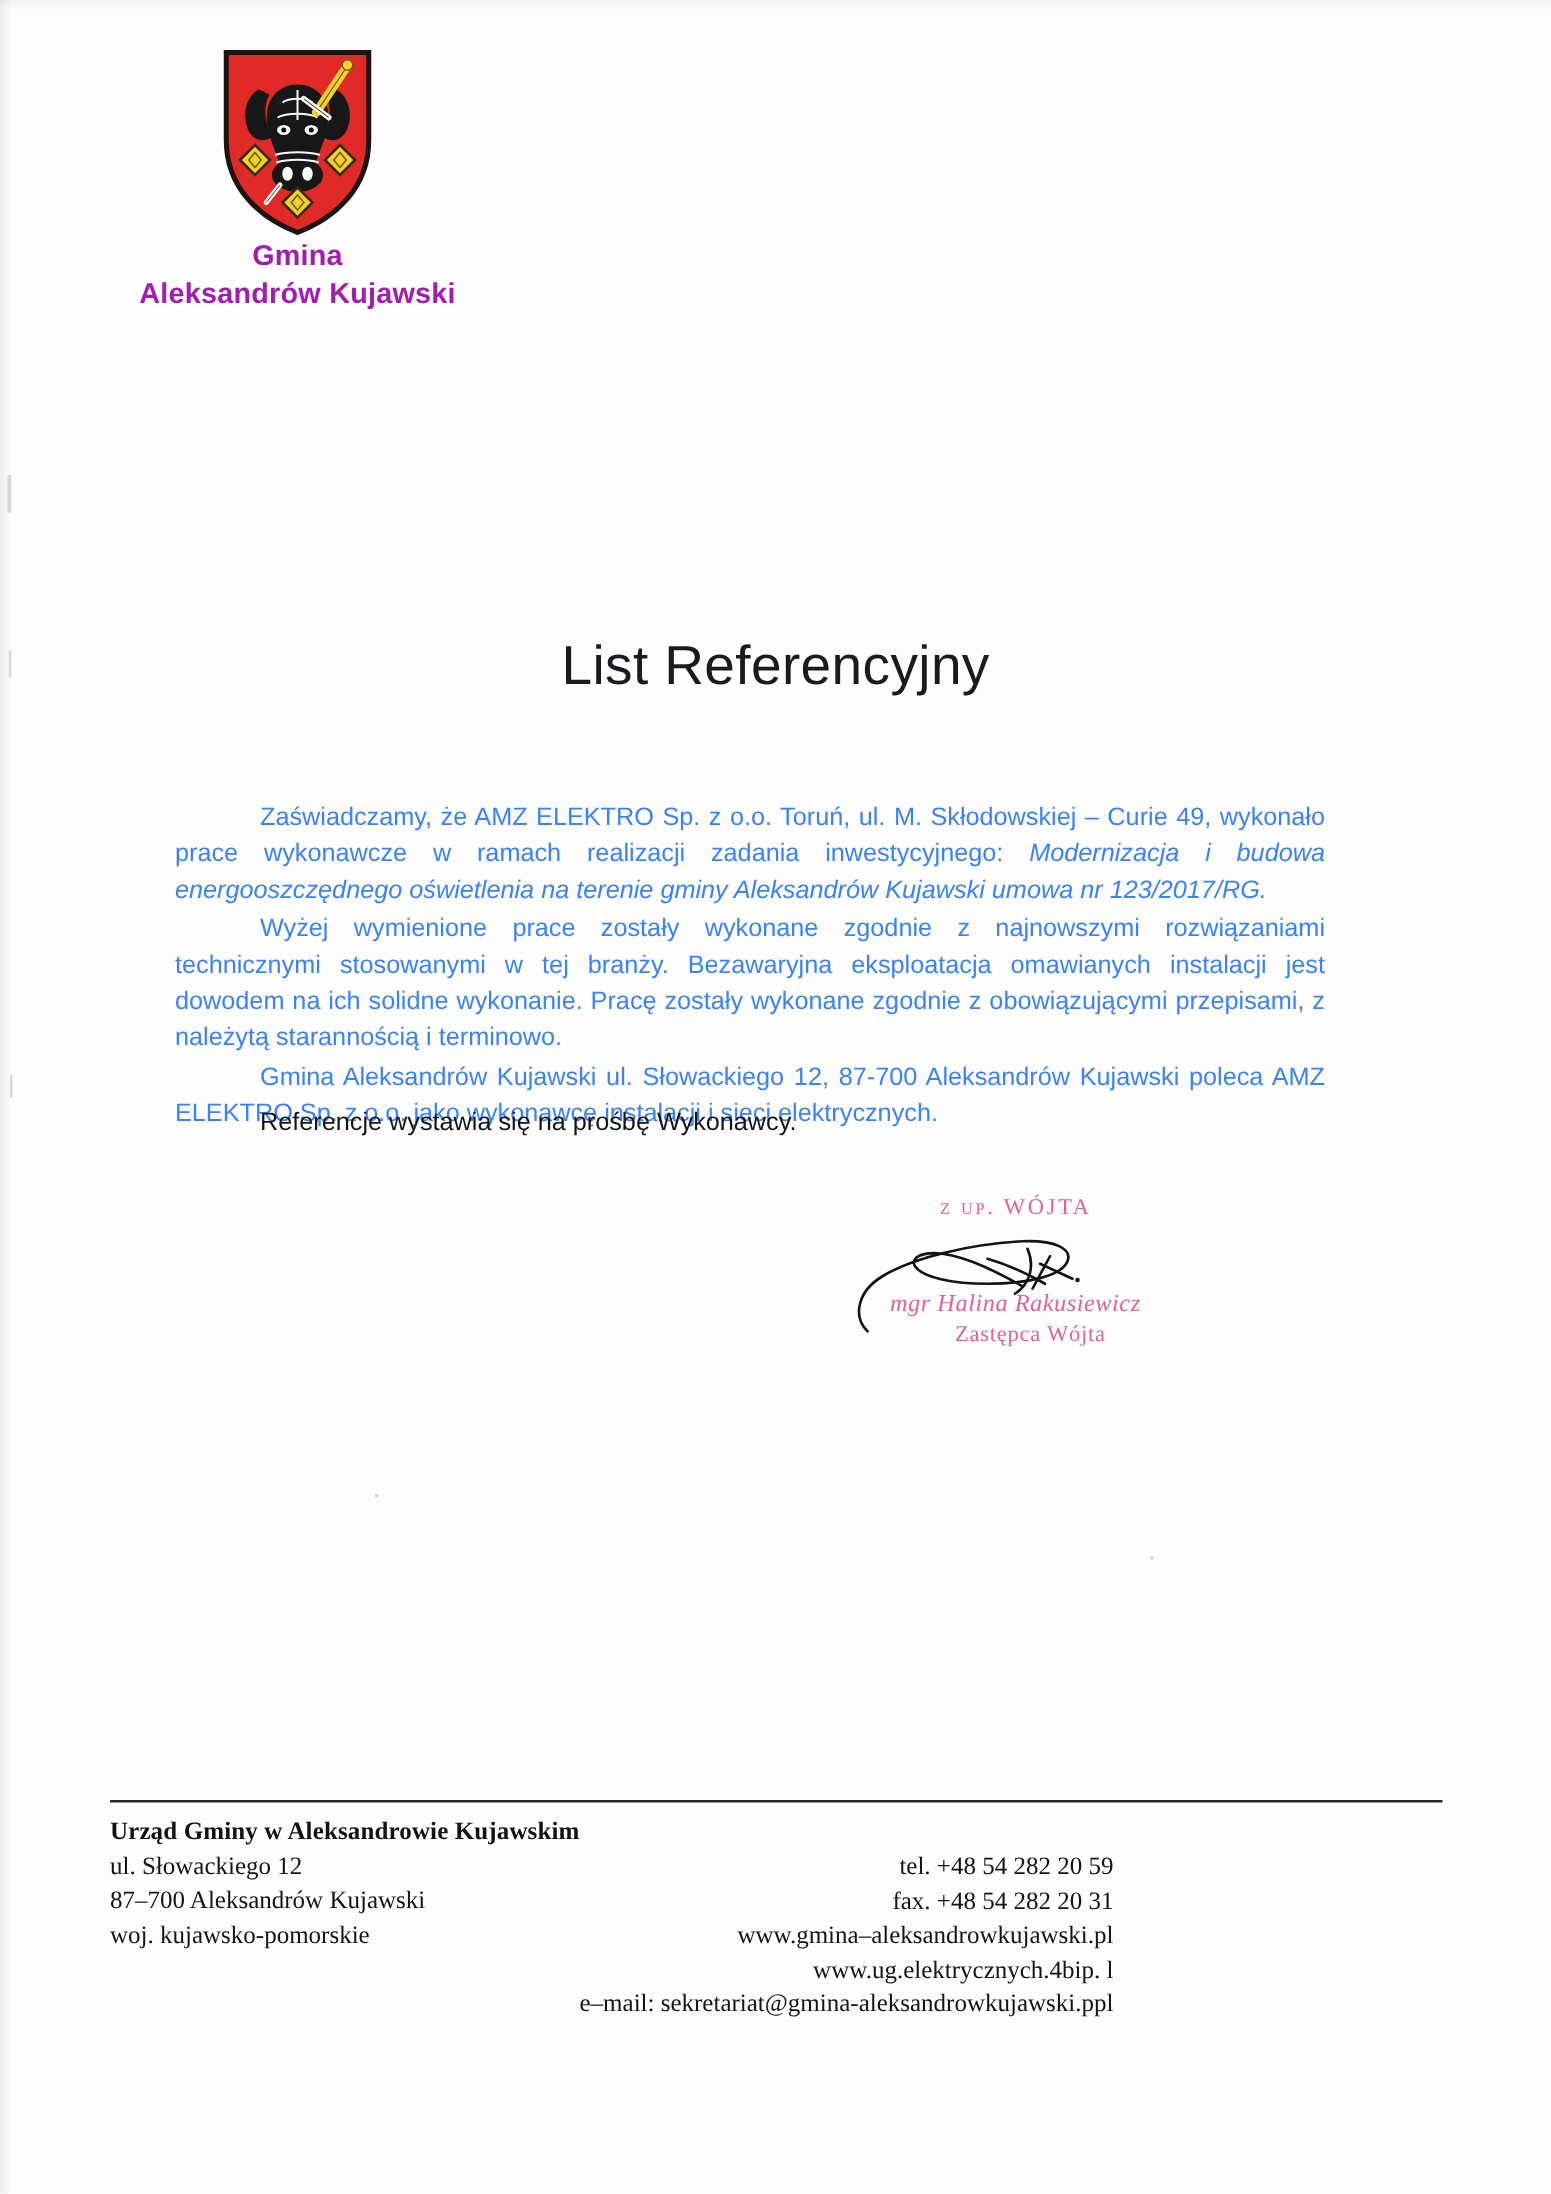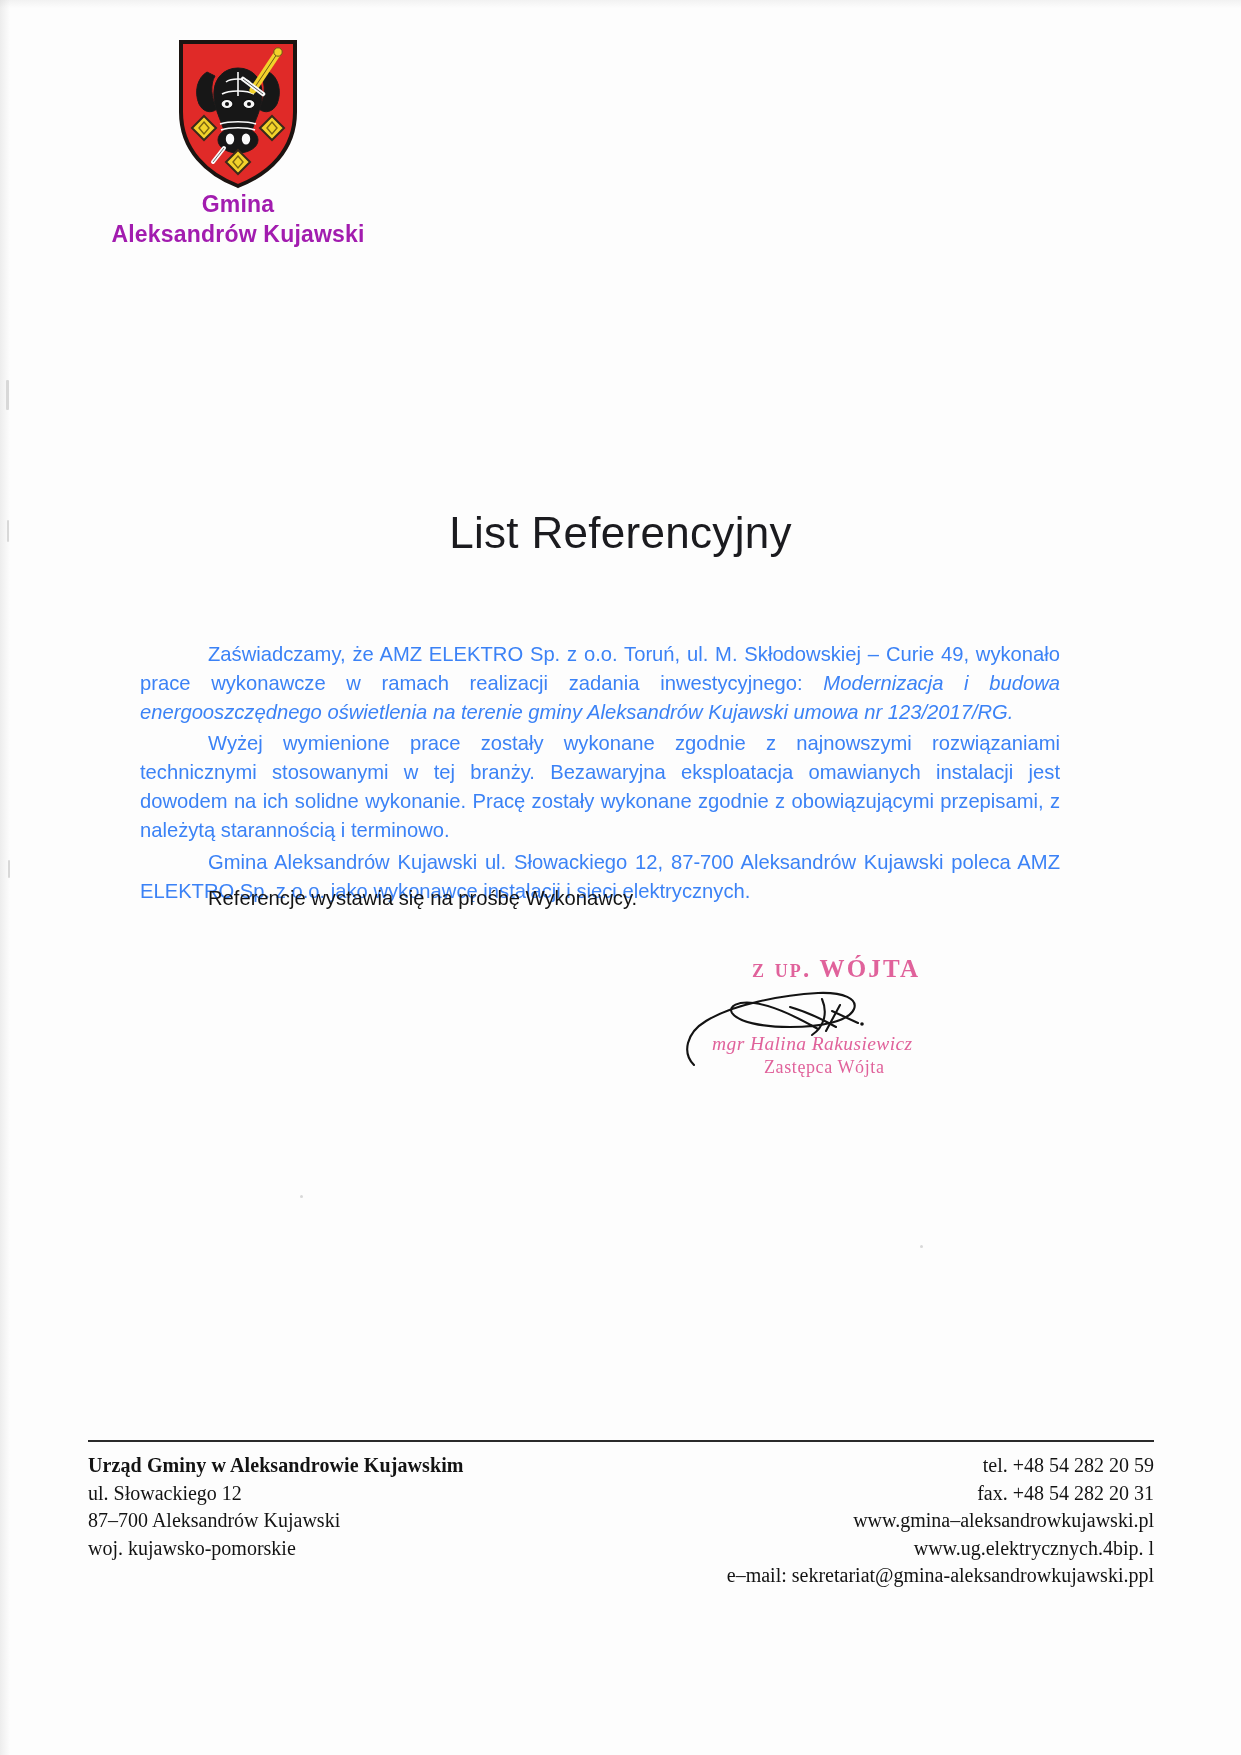--- a/index.html
+++ b/index.html
@@ -132,24 +132,23 @@
   }
   .stamp-text {
     position: absolute;
     font-family: "Liberation Serif", serif;
     color: #e0629b;
     white-space: nowrap;
   }
   .stamp-line-1 {
     left: 52px;
     top: 0px;
-    font-size: 25px;
+    font-size: 18px;
     letter-spacing: 2.2px;
     font-variant: small-caps;
-    font-weight: bold;
   }
   .stamp-line-2 {
     left: 12px;
     top: 78px;
     font-size: 19.5px;
     font-style: italic;
     letter-spacing: 0.4px;
   }
   .stamp-line-3 {
     left: 64px;
@@ -180,29 +179,28 @@
     left: 88px;
     top: 1452px;
     width: 1066px;
     font-family: "Liberation Serif", serif;
     font-size: 20px;
     line-height: 1.38;
     color: #131313;
   }
   .footer-cols {
     display: flex;
-    justify-content: space-between;
     align-items: flex-start;
   }
   .footer-left { text-align: left; }
   .footer-left .line-strong {
     font-weight: bold;
     letter-spacing: 0.1px;
   }
-  .footer-right { text-align: right; }
+  .footer-right { text-align: right; margin-top: 28px; }
   .footer-left div, .footer-right div { white-space: nowrap; }
 </style>
 </head>
 <body>
 
 <div class="page">
 
   <div class="scan-edge-left"></div>
   <div class="scan-edge-top"></div>
 

